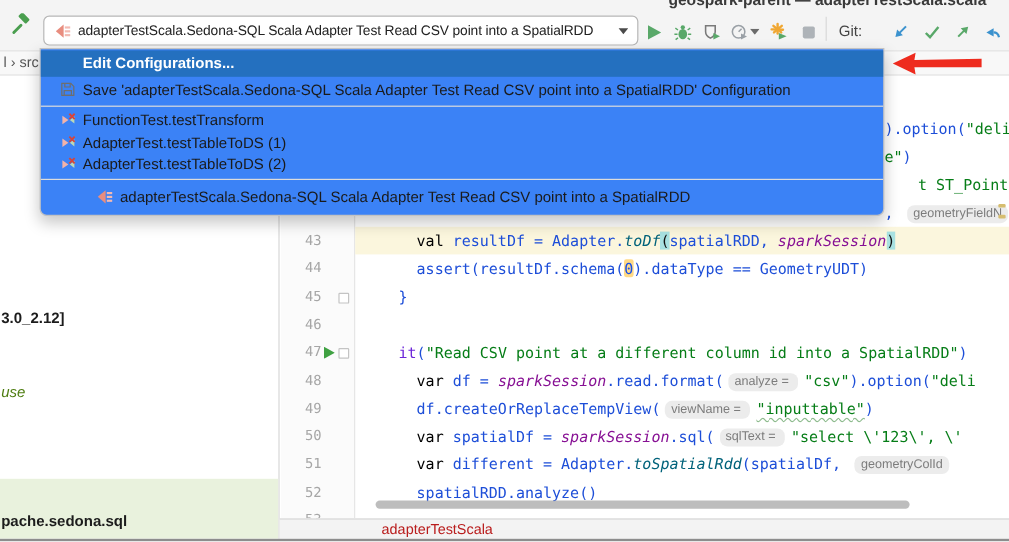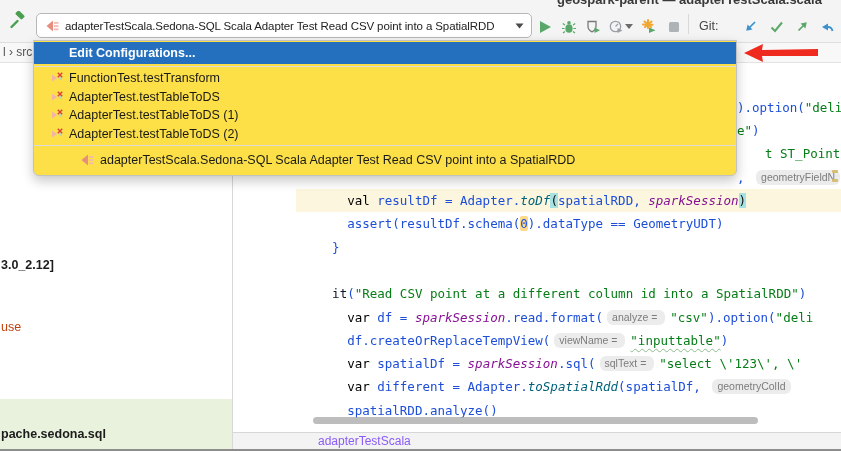--- a/index.html
+++ b/index.html
@@ -23,21 +23,21 @@
   
   .navbar{position:absolute;top:43px;left:0;right:0;height:19px;background:#f8f8f8;
           border-bottom:1px solid #e3e3e3;z-index:2;}
   .breadcrumb{margin:2px 0 0 3px;font-size:12px;color:#555;}
 
   
   .project-panel{position:absolute;left:0;top:63px;width:233px;height:386px;background:#fff;
                  overflow:hidden;z-index:1;border-right:1px solid #d8d8d8;box-sizing:border-box;}
   .pp-item{position:absolute;left:1px;font-size:12.5px;color:#1c1c1c;white-space:nowrap;}
   .pp-bold{font-weight:bold;}
-  .pp-olive{color:#c2410c;}
+  .pp-olive{color:#4d7c0f;font-style:italic;}
   .pp-band{position:absolute;left:0;right:0;top:336px;height:50px;background:#e9f2dd;}
 
   
   .editor{position:absolute;left:234px;top:63px;width:607px;height:369px;background:#fff;
           overflow:hidden;z-index:1;}
   .gutter{position:absolute;left:0;top:0;width:62px;height:100%;background:#fbfbfb;
           border-right:1px solid #e6e6e6;box-sizing:border-box;}
   .gut-num{position:absolute;left:0;width:34px;text-align:right;
            font-family:"DejaVu Sans Mono",monospace;font-size:11.5px;color:#a6a6a6;
            line-height:23.3px;height:23.3px;}
@@ -48,38 +48,38 @@
   .code-line{position:absolute;left:0;right:0;height:23.3px;line-height:23.3px;white-space:pre;
              font-family:"DejaVu Sans Mono",monospace;font-size:12.5px;color:#111;padding-left:6px;}
   .code-line.frag{left:441px;right:auto;padding-left:0;}
   .line-cur{background:#fbf6dd;}
   .tk-kw{color:#000000;}
   .tk-pln{color:#1d4ed8;}
   .tk-str{color:#067d17;}
   .tk-strW{color:#067d17;text-decoration:underline wavy #8fbc8f 1px;text-underline-offset:3px;}
   .tk-mth{color:#00627a;font-style:italic;}
   .tk-fld{color:#871094;font-style:italic;}
-  .tk-it{color:#0f172a;}
+  .tk-it{color:#6d28d9;}
   .tk-num{color:#1750eb;background:#ffd985;border-radius:2px;}
   .tk-hl{background:#a8e1e1;}
   .tk-hint{display:inline-block;font-family:"Liberation Sans",sans-serif;font-size:10.5px;
            color:#7c7c7c;background:#ececec;border-radius:6px;padding:1px 5px;margin:0 5px 0 4px;
            line-height:13px;vertical-align:1px;}
   .hscroll{position:absolute;left:79px;top:354px;width:445px;height:7px;background:#adadad;
            border-radius:4px;opacity:.8;}
   .stripe-mark{position:absolute;right:3px;width:6px;height:3px;background:#d6bd6f;border-radius:1px;}
 
   
   .bottom-bar{position:absolute;left:233px;right:0;top:432px;height:17px;background:#f3f3f3;
               border-top:1px solid #d7d7d7;z-index:3;display:flex;align-items:center;box-sizing:border-box;}
-  .bb-text{margin-left:85px;font-size:12px;color:#8b5cf6;}
+  .bb-text{margin-left:85px;font-size:12px;color:#b91c1c;}
   .window-bottom-line{position:absolute;left:0;right:0;top:449px;height:2px;background:#8d8d8d;z-index:4;}
 
   
-  .menu{position:absolute;left:33px;top:40px;width:704px;background:#fde047;border:1px solid #c2c2c2;
+  .menu{position:absolute;left:33px;top:40px;width:704px;background:#3b82f6;border:1px solid #c2c2c2;
         border-radius:0 0 6px 6px;box-shadow:0 5px 12px rgba(0,0,0,.22);z-index:5;
         padding:1px 0 3px;box-sizing:border-box;}
   .menu-item{display:flex;align-items:center;height:22px;padding-left:35px;font-size:12.5px;
              color:#1a1a1a;position:relative;white-space:nowrap;}
   .menu-item .mi-icon{position:absolute;left:15px;top:50%;transform:translateY(-50%);
                       width:16px;height:16px;}
   .menu-item.sel{background:#2470bf;color:#fff;font-weight:bold;}
   .menu-item.test{height:18.5px;text-align:right;}
   .menu-item.tall{height:24px;}
   .menu-item.indent{padding-left:66px;}
@@ -198,20 +198,40 @@
   </div>
 
   <div class="project-panel" id="project-panel">
     <div class="pp-band"></div>
   <div class="pp-item pp-bold" style="top: 195px;">3.0_2.12]</div>
       <div class="pp-item pp-olive" style="top: 257px;">use</div>
       <div class="pp-item" style="top: 364px; font-weight: bold;">pache.sedona.sql</div>
     </div>
 
   <div class="editor">
+    <div class="gutter" id="gutter">
+        <div class="gut-num" style="top: 126px;">43</div>
+        <div class="gut-num" style="top: 149.3px;">44</div>
+        <div class="gut-num" style="top: 172.6px;">45</div>
+        <div class="fold-box" style="top: 180.6px;"></div>
+        <div class="gut-num" style="top: 195.9px;">46</div>
+        <div class="gut-num" style="top: 219.2px;">47</div>
+        <div class="run-tri" style="top: 219.2px;">
+          <svg width="9" height="10">
+            <polygon points="0,0 9,5 0,10" fill="#3fa142"></polygon>
+          </svg>
+        </div>
+        <div class="fold-box" style="top: 227.2px;"></div>
+        <div class="gut-num" style="top: 242.5px;">48</div>
+        <div class="gut-num" style="top: 265.8px;">49</div>
+        <div class="gut-num" style="top: 289.1px;">50</div>
+        <div class="gut-num" style="top: 312.4px;">51</div>
+        <div class="gut-num" style="top: 335.7px;">52</div>
+        <div class="gut-num" style="top: 359px;">53</div>
+      </div>
     <div class="code-layer" id="code-layer">
         <div class="code-line frag" style="top: 32.8px;"><span class="tk-pln">).option(</span><span class="tk-str">"deli</span></div>
         <div class="code-line frag" style="top: 56.1px;"><span class="tk-str">e"</span><span class="tk-pln">)</span></div>
         <div class="code-line frag" style="top: 79.4px; margin-left: 28px;"><span class="tk-str">t ST_PointFro</span></div>
         <div class="code-line frag" style="top: 102.7px;"><span class="tk-pln">, </span><span class="tk-hint">geometryFieldN</span></div>
         <div class="code-line line-cur" style="top: 126px;"><span class="tk-pln">      </span><span class="tk-kw">val </span><span class="tk-pln">resultDf = Adapter.</span><span class="tk-mth">toDf</span><span class="tk-hl">(</span><span class="tk-pln">spatialRDD, </span><span class="tk-fld">sparkSession</span><span class="tk-hl">)</span></div>
         <div class="code-line" style="top: 149.3px;"><span class="tk-pln">      assert(resultDf.schema(</span><span class="tk-num">0</span><span class="tk-pln">).dataType == GeometryUDT)</span></div>
         <div class="code-line" style="top: 172.6px;"><span class="tk-pln">    }</span></div>
         <div class="code-line" style="top: 195.9px;"></div>
         <div class="code-line" style="top: 219.2px;"><span class="tk-pln">    </span><span class="tk-it">it</span><span class="tk-pln">(</span><span class="tk-str">"Read CSV point at a different column id into a SpatialRDD"</span><span class="tk-pln">)</span></div>
@@ -229,36 +249,36 @@
 
   <div class="bottom-bar">
     <span class="bb-text">adapterTestScala</span>
   </div>
   <div class="window-bottom-line"></div>
 
   <div class="menu" id="menu-items">
       <div class="menu-item sel">
         <span>Edit Configurations...</span>
       </div>
+      <div class="menu-item">
+        <span class="mi-icon"><svg width="15" height="15" viewBox="0 0 15 15">
+            <path d="M2.5 2.5 H10 L12.5 5 V12.5 H2.5 Z" fill="none" stroke="#6e6e6e"></path>
+            <path d="M5 2.5 V5.5 H9.5 V2.5" fill="none" stroke="#6e6e6e"></path>
+            <rect x="4.5" y="8.5" width="6" height="4" fill="none" stroke="#6e6e6e"></rect>
+          </svg></span>
+        <span>Save 'adapterTestScala.Sedona-SQL Scala Adapter Test Read CSV point into a SpatialRDD' Configuration</span>
+      </div>
       <div class="menu-sep"></div>
       <div class="menu-item test">
         <span class="mi-icon"><svg width="16" height="16" viewBox="0 0 16 16">
             <polygon points="3,4.5 8,8 3,11.5" fill="#f2b3aa"></polygon>
             <polygon points="13,5 9.2,8 13,11" fill="#bcd9b6"></polygon>
             <path d="M8.8 2.8 L13.2 7.2 M13.2 2.8 L8.8 7.2" stroke="#db4437" stroke-width="1.5"></path>
           </svg></span>
         <span>FunctionTest.testTransform</span>
-      </div>
-      <div class="menu-item test">
-        <span class="mi-icon"><svg width="16" height="16" viewBox="0 0 16 16">
-            <polygon points="3,4.5 8,8 3,11.5" fill="#f2b3aa"></polygon>
-            <polygon points="13,5 9.2,8 13,11" fill="#bcd9b6"></polygon>
-            <path d="M8.8 2.8 L13.2 7.2 M13.2 2.8 L8.8 7.2" stroke="#db4437" stroke-width="1.5"></path>
-          </svg></span>
-        <span>AdapterTest.testTableToDS</span>
       </div>
       <div class="menu-item test">
         <span class="mi-icon"><svg width="16" height="16" viewBox="0 0 16 16">
             <polygon points="3,4.5 8,8 3,11.5" fill="#f2b3aa"></polygon>
             <polygon points="13,5 9.2,8 13,11" fill="#bcd9b6"></polygon>
             <path d="M8.8 2.8 L13.2 7.2 M13.2 2.8 L8.8 7.2" stroke="#db4437" stroke-width="1.5"></path>
           </svg></span>
         <span>AdapterTest.testTableToDS (1)</span>
       </div>
       <div class="menu-item test">

